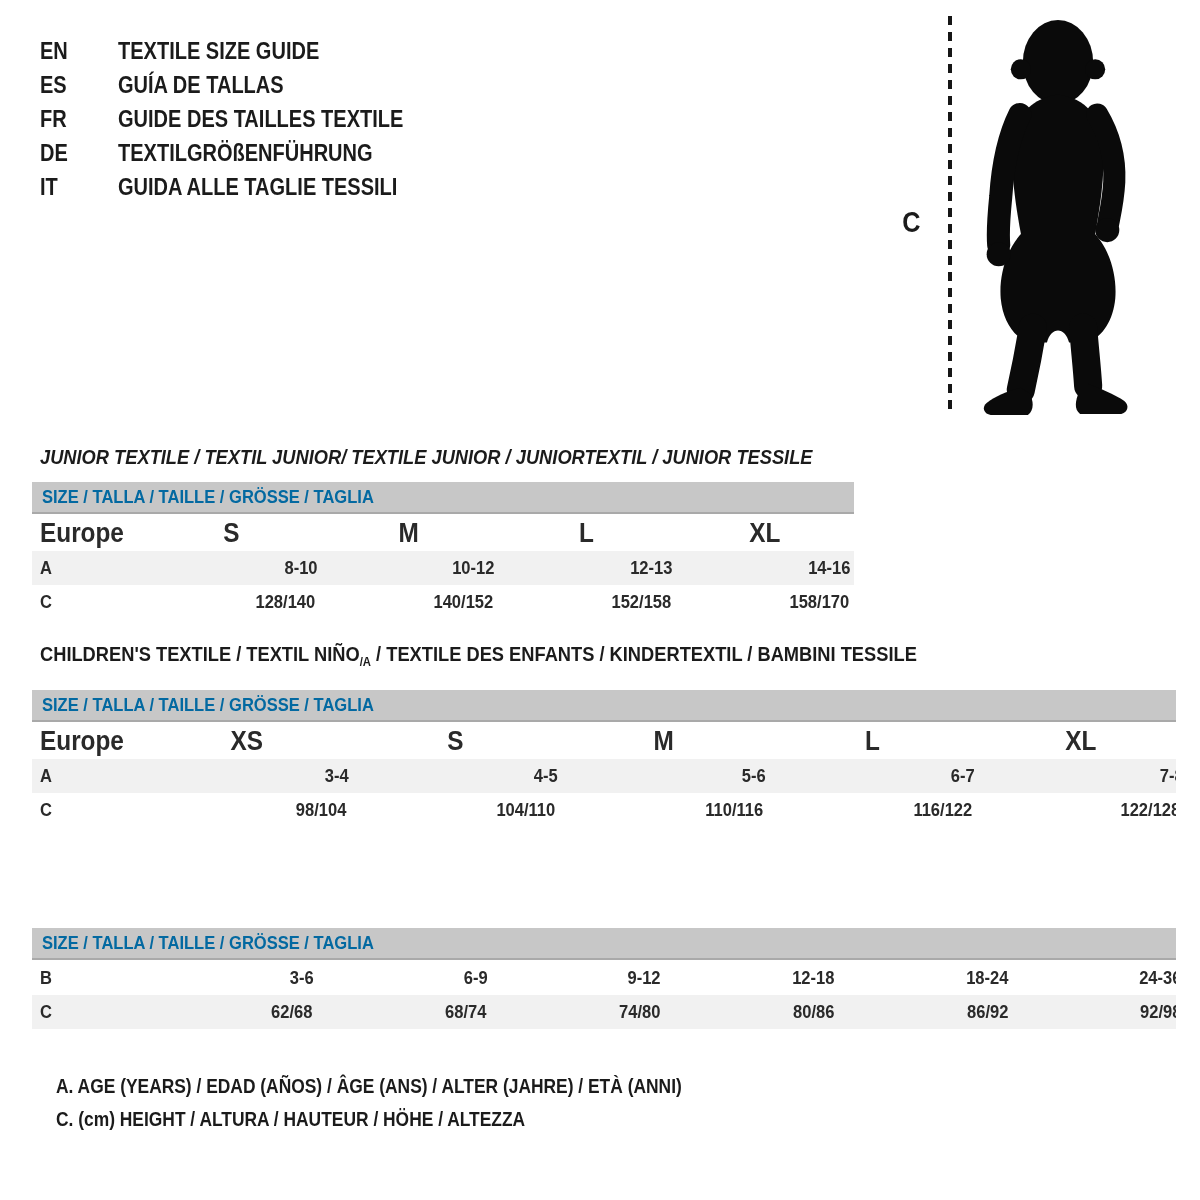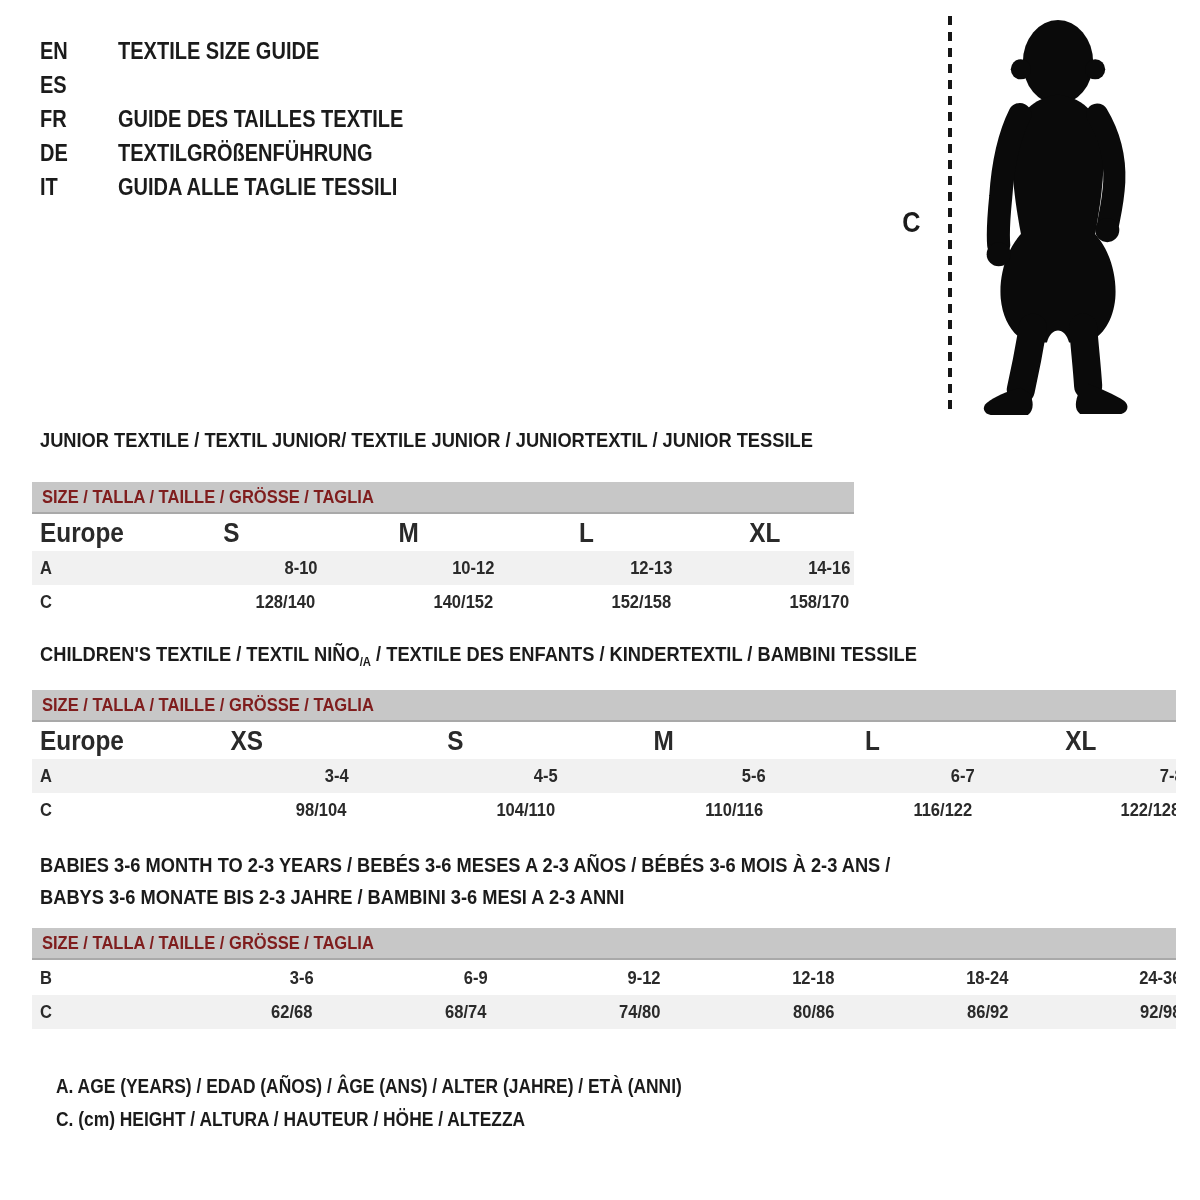--- a/index.html
+++ b/index.html
@@ -34,34 +34,34 @@
   .dash-line{
     position:absolute;left:948px;top:16px;width:4px;height:398px;
     background:repeating-linear-gradient(to bottom,#161616 0 9px,transparent 9px 16px);
   }
   .c-label{position:absolute;left:901px;top:206px;font-size:29px;font-weight:700;}
   .baby-svg{position:absolute;left:952px;top:8px;width:212px;height:412px;}
 
   
   .sec-title{position:absolute;left:40px;font-size:21px;font-weight:700;line-height:32px;}
   .sec-title sub{font-size:0.62em;}
-  .t-junior{top:424px;}
+  .t-junior{top:441px;font-style:italic;}
   .t-children{top:638px;}
   .t-babies{top:849px;}
 
   
   .size-table{position:absolute;left:32px;border-collapse:collapse;table-layout:fixed;}
   .tbl-junior{top:482px;width:822px;}
   .tbl-children{top:690px;width:1153px;}
   .tbl-babies{top:928px;width:1153px;}
   .size-table td{padding:0;vertical-align:middle;font-weight:700;color:var(--table-ink);}
   tr.size-hd td{
     height:31px;background:var(--header-bar);
     border-bottom:2px solid var(--header-bar-edge);
-    font-size:19px;color:#7f1d1d;padding-left:10px;text-align:left;
+    font-size:19px;color:#0369a1;padding-left:10px;text-align:left;
   }
   tr.row-europe td{height:38px;font-size:28px;text-align:center;}
   tr.row-data td{height:34px;font-size:19px;text-align:right;}
   tr.shaded td{background:var(--row-shade);}
   td.row-label{text-align:left !important;padding-left:8px !important;font-size:20px;}
 
   
   .legend{position:absolute;left:56px;top:1070px;}
   .legend-line{height:33px;font-size:20px;font-weight:700;display:flex;align-items:center;}
 </style>
@@ -70,20 +70,21 @@
 
 <div class="page">
 
   <div class="langs">
     <div class="lang-row">
       <span class="lang-code"><span class="cond-l">EN</span></span>
       <span class="lang-label"><span class="cond-l">TEXTILE SIZE GUIDE</span></span>
     </div>
     <div class="lang-row">
       <span class="lang-code"><span class="cond-l">ES</span></span>
+      <span class="lang-label"><span class="cond-l">GUÍA DE TALLAS</span></span>
     </div>
     <div class="lang-row">
       <span class="lang-code"><span class="cond-l">FR</span></span>
       <span class="lang-label"><span class="cond-l">GUIDE DES TAILLES TEXTILE</span></span>
     </div>
     <div class="lang-row">
       <span class="lang-code"><span class="cond-l">DE</span></span>
       <span class="lang-label"><span class="cond-l">TEXTILGRÖßENFÜHRUNG</span></span>
     </div>
     <div class="lang-row">
@@ -187,24 +188,20 @@
       <td class="row-label"><span class="cond-l">C</span></td>
       <td><span class="cond">98/104</span></td>
       <td><span class="cond">104/110</span></td>
       <td><span class="cond">110/116</span></td>
       <td><span class="cond">116/122</span></td>
       <td><span class="cond">122/128</span></td>
     </tr>
   </tbody>
     </table>
 
-  <div class="sec-title t-babies">
-    <div><span class="cond-l">BABIES 3-6 MONTH TO 2-3 YEARS / BEBÉS 3-6 MESES A 2-3 AÑOS / BÉBÉS 3-6 MOIS À 2-3 ANS /</span></div>
-    <div><span class="cond-l">BABYS 3-6 MONATE BIS 2-3 JAHRE / BAMBINI 3-6 MESI A 2-3 ANNI</span></div>
-  </div>
   <table class="size-table tbl-babies">
     <colgroup>
         <col style="width:110px">
         <col>
         <col>
         <col>
         <col>
         <col>
         <col>
       </colgroup>

